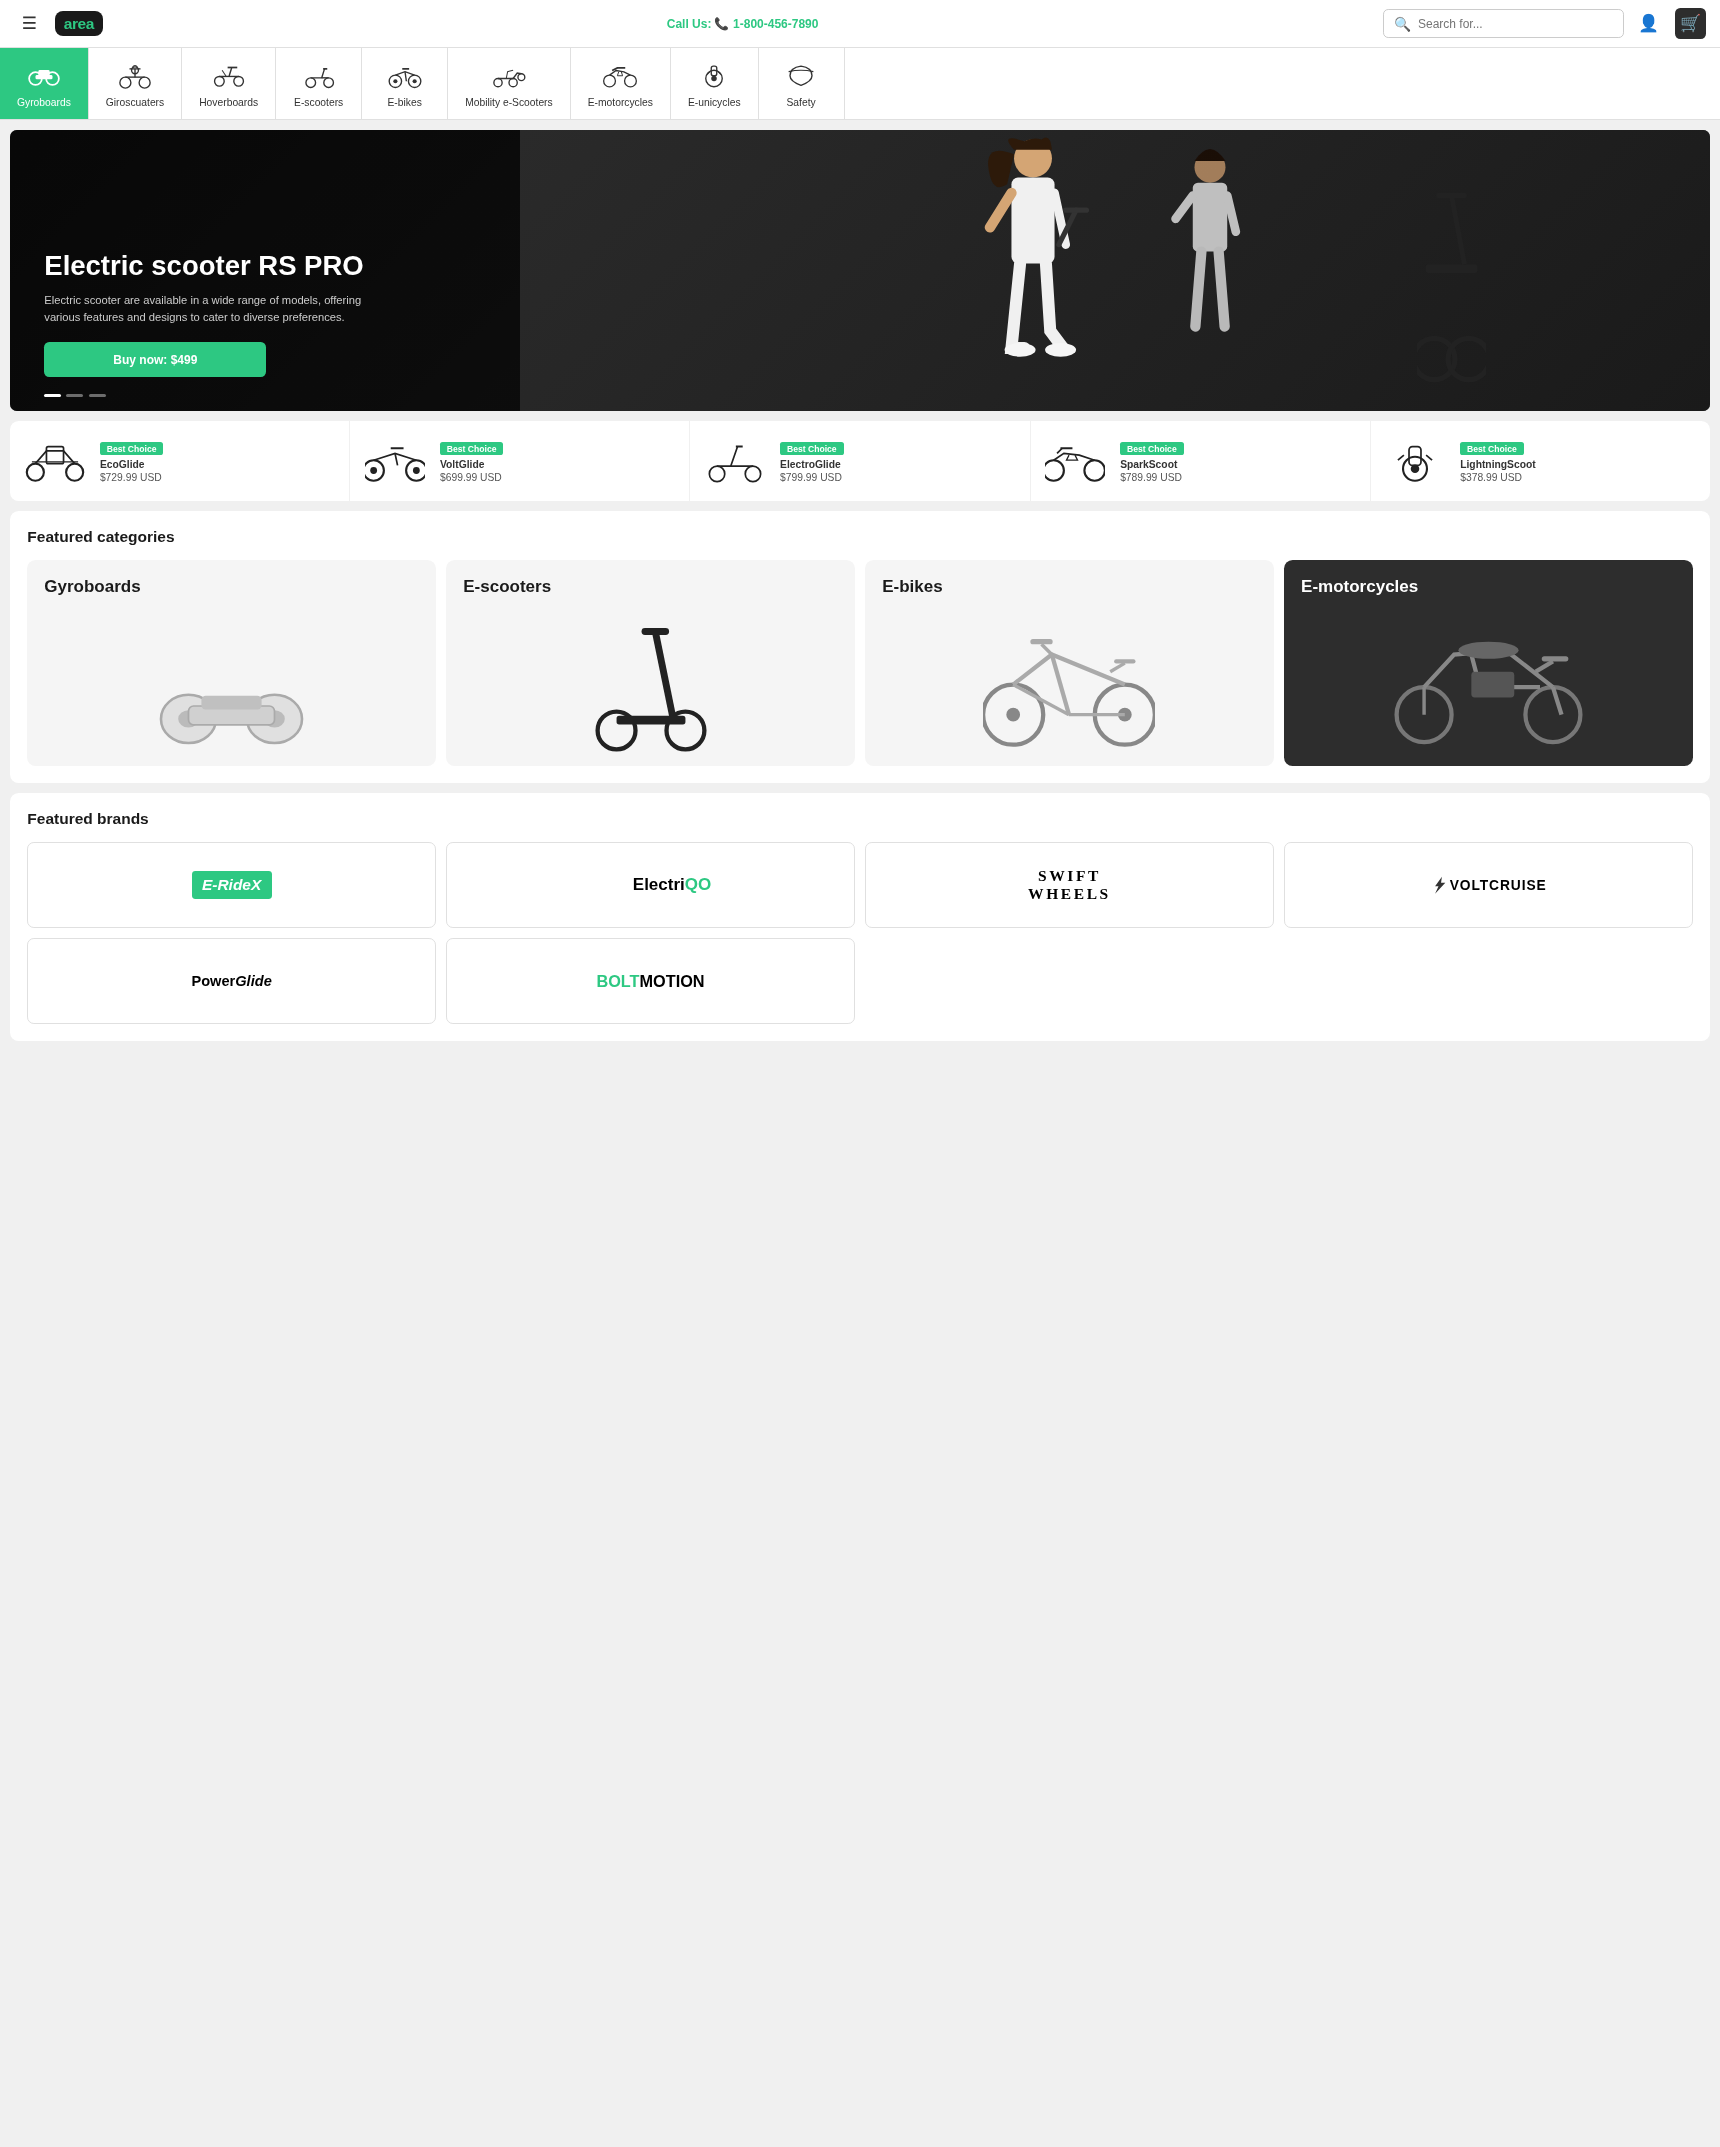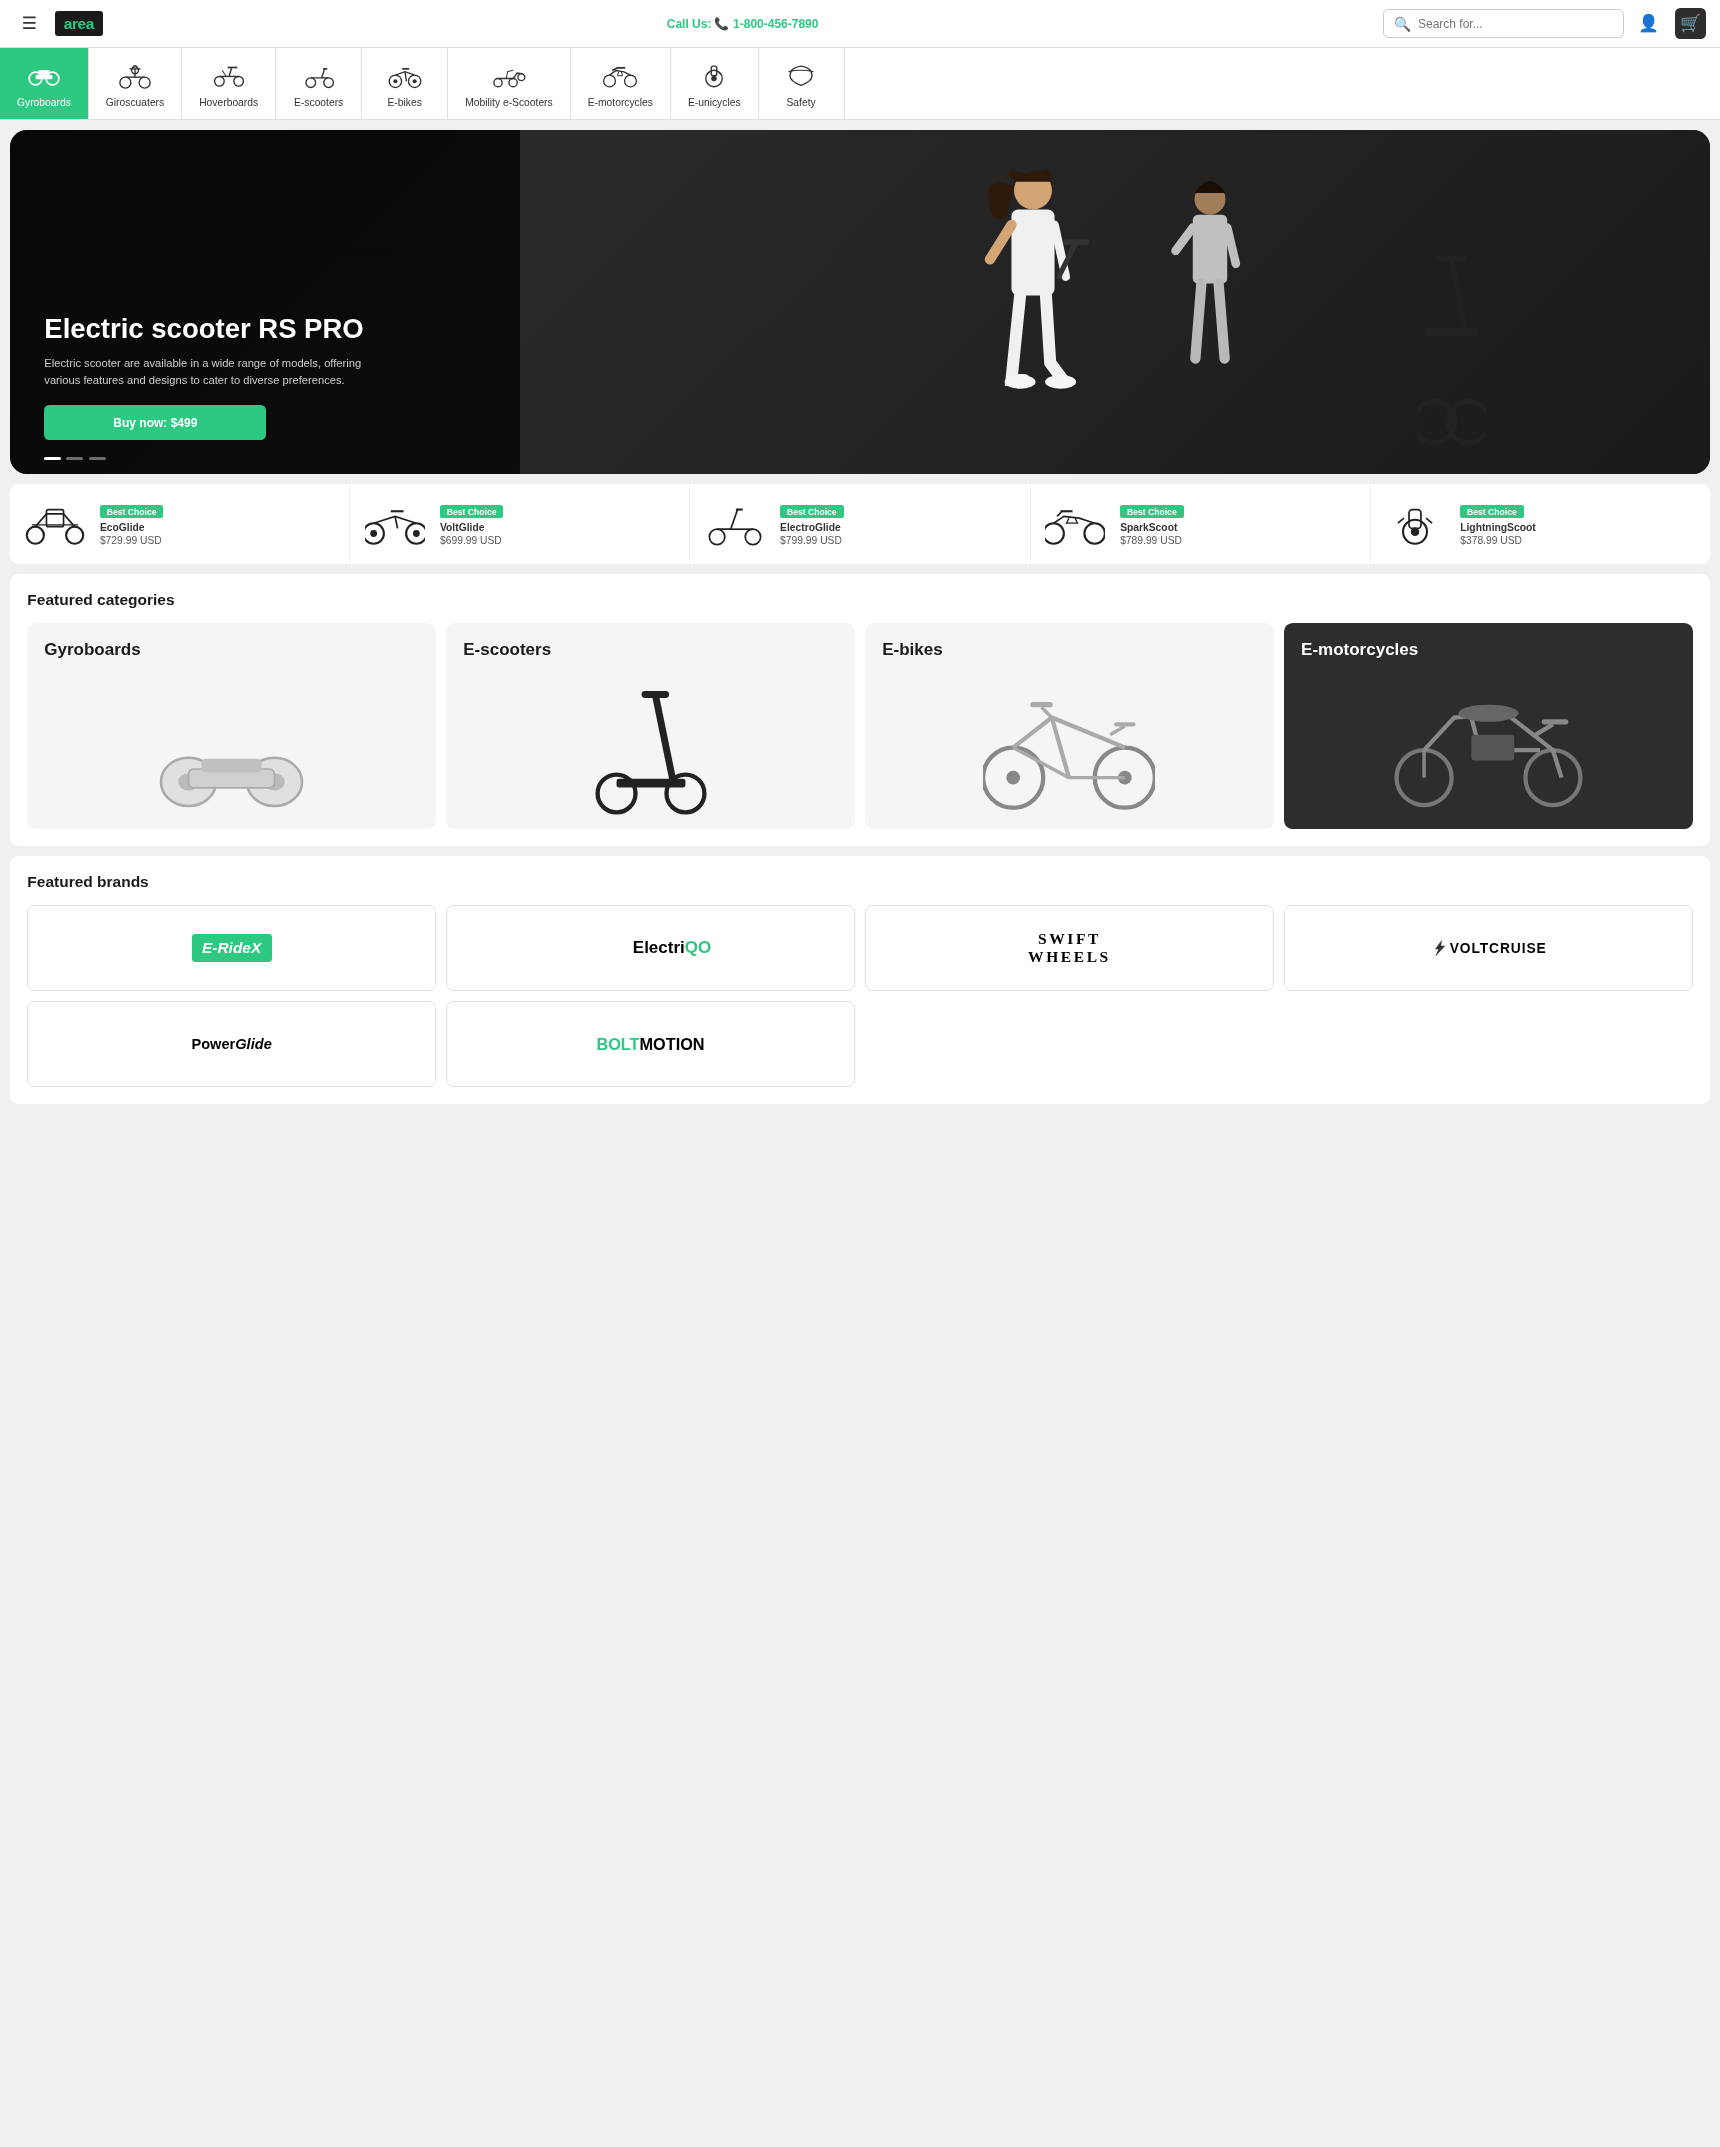--- a/index.html
+++ b/index.html
@@ -14,21 +14,21 @@
       height: 48px;
       gap: 10.3px;
       border-bottom: 0.9px solid #e0e0e0;
     }
     .logo {
       background: #1a1a1a;
       color: #fff;
       font-weight: 800;
       font-size: 15.5px;
       padding: 3.4px 8.6px;
-      border-radius: 3px;
+      border-radius: 8px;
       letter-spacing: -0.4px;
     }
     .logo span { color: #2dc882; }
     .call-us {
       flex: 1;
       text-align: center;
       color: #2dc882;
       font-size: 12px;
       font-weight: 600;
     }
@@ -101,24 +101,24 @@
       display: flex;
       align-items: center;
       justify-content: center;
       margin-bottom: 5.2px;
     }
     .nav-cat-icon svg { width: 34px; height: 27.5px; }
 
     
     .hero-banner {
       margin: 10.3px 10.3px;
-      border-radius: 17px;
+      border-radius: 7px;
       overflow: hidden;
       background: linear-gradient(135deg, #1a1a1a 0%, #2d2d2d 50%, #3a3a3a 100%);
-      height: 344px;
+      height: 281px;
       position: relative;
       display: flex;
       align-items: flex-end;
       padding: 34px;
     }
     .hero-bg {
       position: absolute;
       inset: 0;
       background: linear-gradient(to right, rgba(0,0,0,0.7) 30%, rgba(0,0,0,0.1) 100%);
     }

